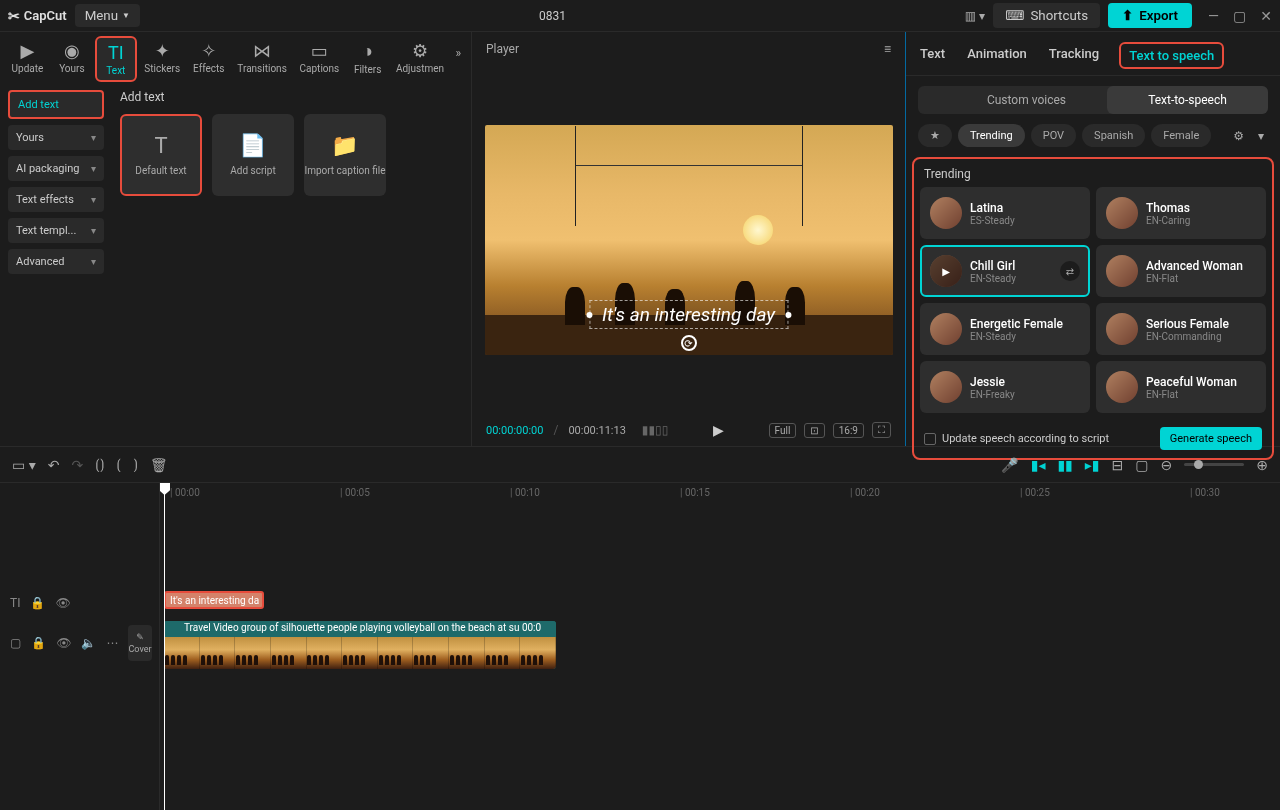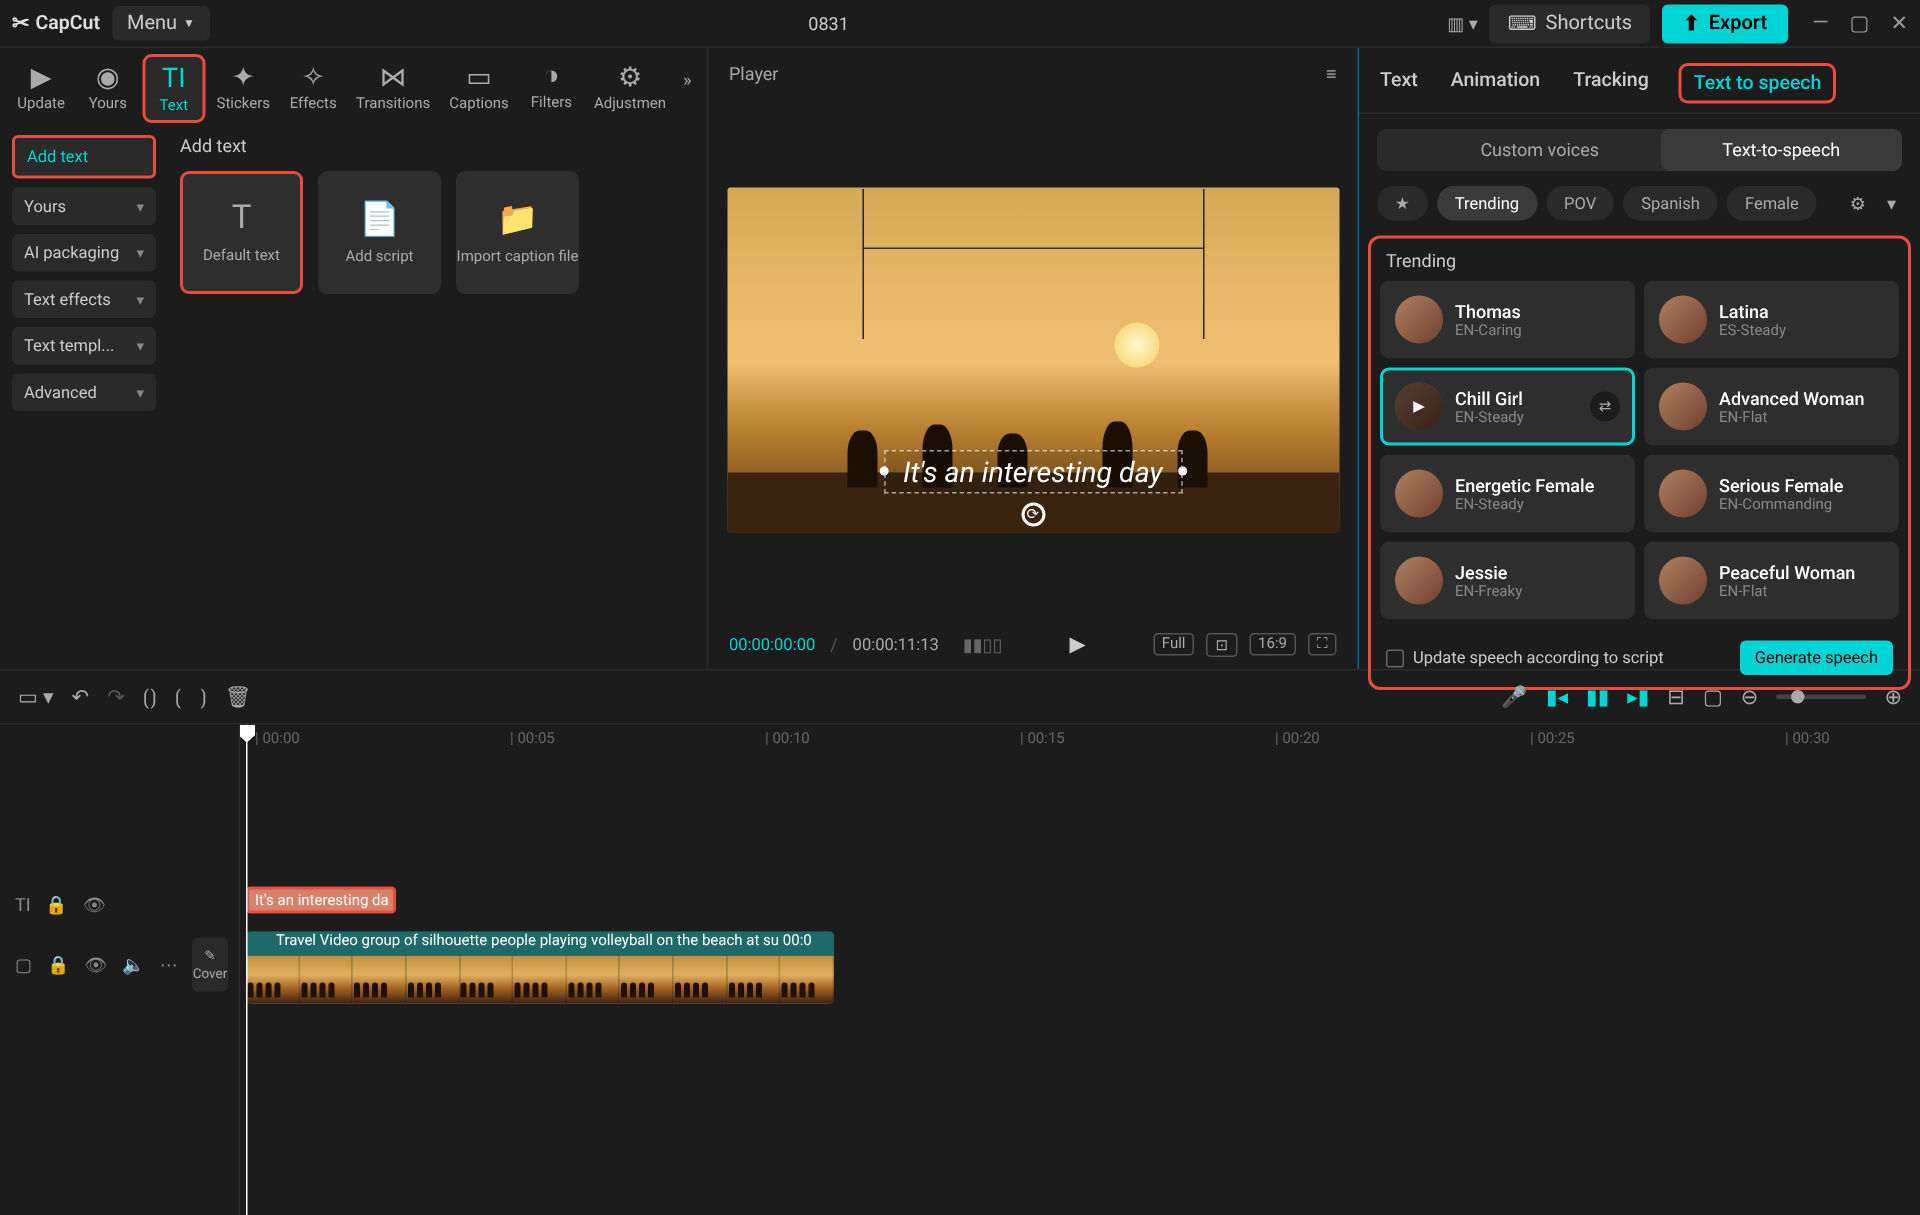--- a/index.html
+++ b/index.html
@@ -296,29 +296,29 @@
         <div class="filter-chip">Female</div>
         <span class="filter-icon" style="margin-left: auto;">⚙</span>
         <span class="filter-icon">▾</span>
       </div>
     <div class="voices-section">
       <div class="section-title">Trending</div>
       <div class="voice-grid" id="voice-grid">
           <div class="voice-card">
             <div class="avatar"></div>
     <div class="voice-info">
+              <div class="name">Latina</div>
+              <div class="desc">ES-Steady</div>
+            </div>
+    </div>
+          <div class="voice-card">
+            <div class="avatar"></div>
+    <div class="voice-info">
               <div class="name">Thomas</div>
               <div class="desc">EN-Caring</div>
-            </div>
-    </div>
-          <div class="voice-card">
-            <div class="avatar"></div>
-    <div class="voice-info">
-              <div class="name">Latina</div>
-              <div class="desc">ES-Steady</div>
             </div>
     </div>
           <div class="voice-card selected">
             <div class="avatar play"></div>
     <div class="voice-info">
               <div class="name">Chill Girl</div>
               <div class="desc">EN-Steady</div>
             </div>
     <div class="voice-settings">⇄</div>
           </div>

